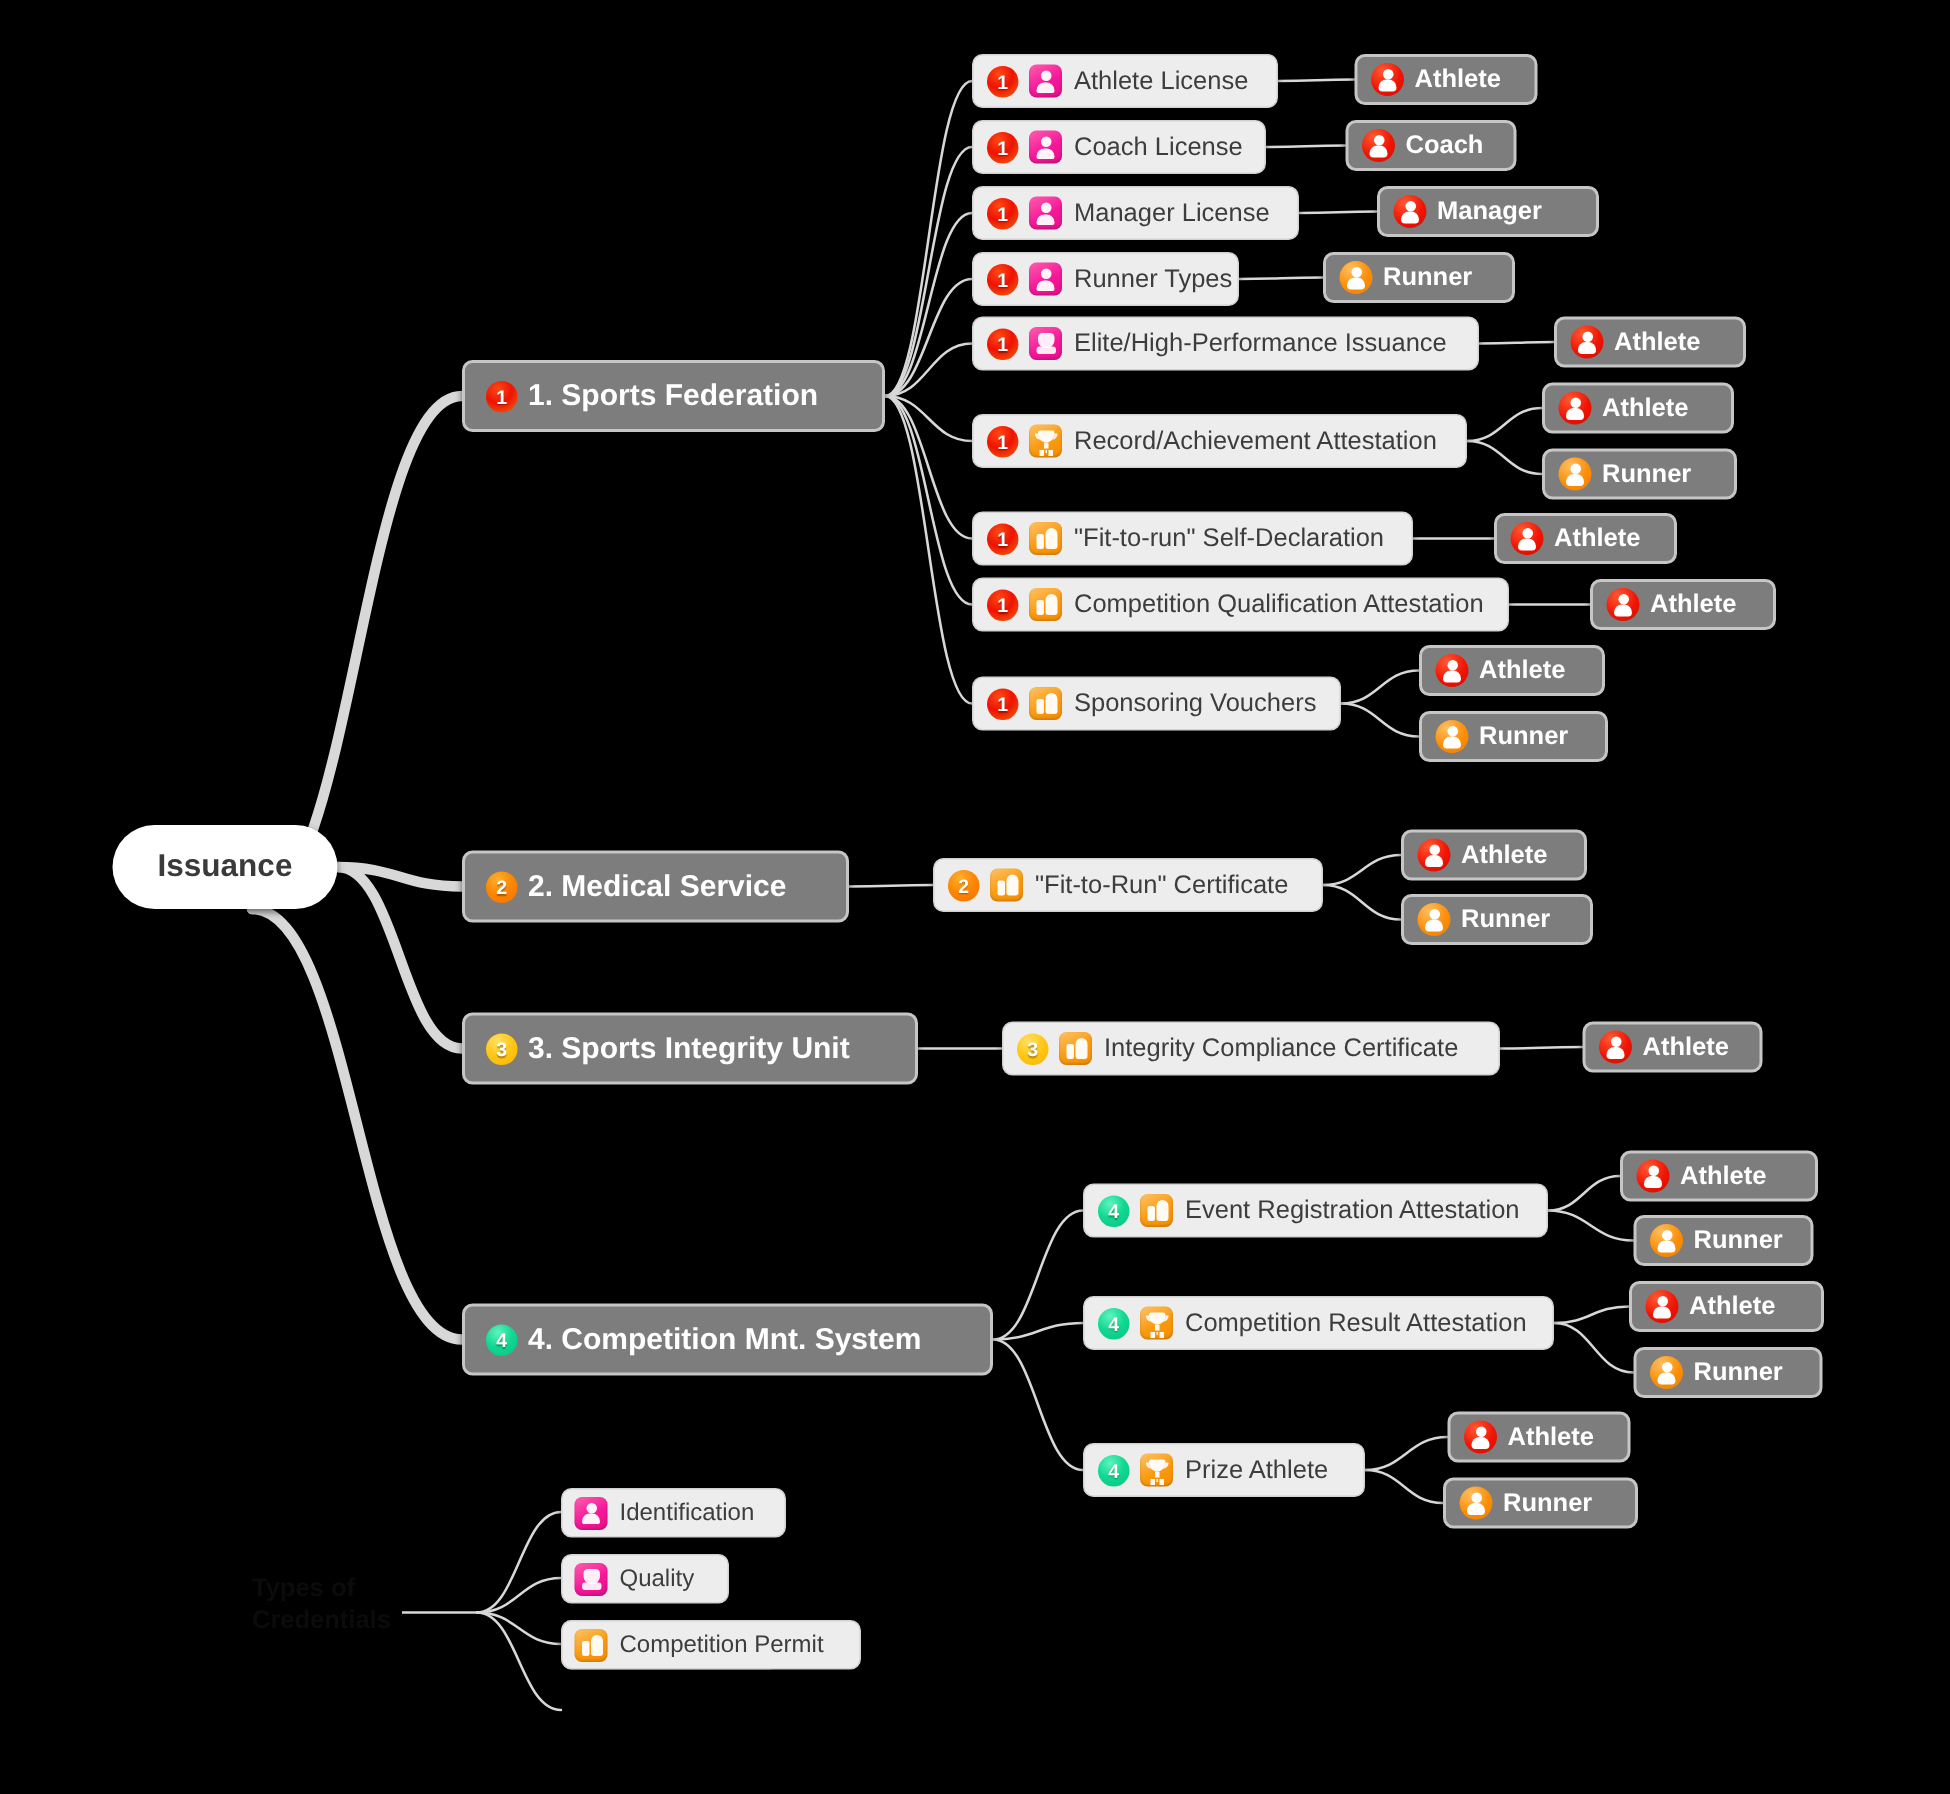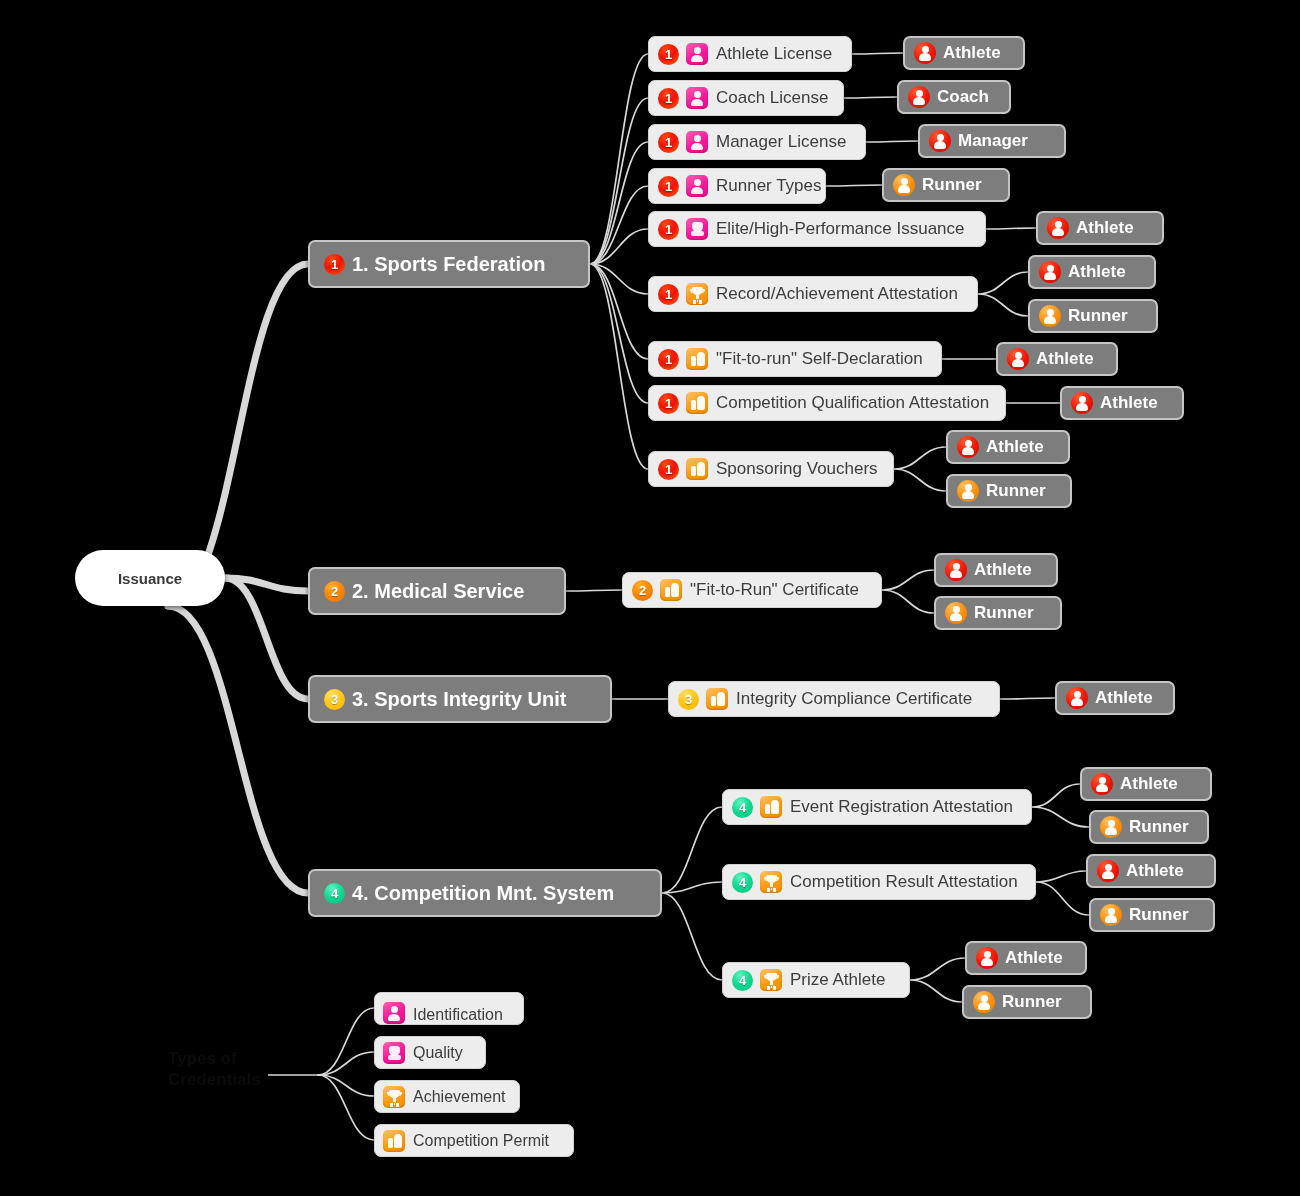--- a/index.html
+++ b/index.html
@@ -25,21 +25,21 @@
     border-radius:7px;
   }
 
   
   .root{
     background:#fff;
     border-radius:34px;
     height:56px;
     padding:0 26px;
     color:#3a3a3a;
-    font-size:15px;
+    font-size:21px;
     font-weight:bold;
     box-shadow:0 2px 5px rgba(0,0,0,.55);
     justify-content:center;
   }
 
   
   .dark{
     background:#7d7d7d;
     border:2px solid #c6c6c6;
     color:#ffffff;
@@ -354,30 +354,30 @@
       <div class="node dark role" style="left: 965px; top: 941px; width: 122px;">
         <span class="person red"></span>
         <span class="label">Athlete</span>
       </div>
       <div class="node dark role" style="left: 962px; top: 985px; width: 130px;">
         <span class="person orange"></span>
         <span class="label">Runner</span>
       </div>
       <div class="ghost-label" style="left: 168px; top: 1048px;">Types of
 Credentials</div>
-      <div class="node legend-node" style="left: 374px; top: 992px; width: 150px; align-items: flex-end;">
+      <div class="node legend-node" style="left: 374px; top: 992px; width: 150px;">
         <span class="sqicon pink ic-id"></span>
         <span class="label">Identification</span>
       </div>
       <div class="node legend-node" style="left: 374px; top: 1036px; width: 112px;">
         <span class="sqicon pink ic-quality"></span>
         <span class="label">Quality</span>
       </div>
       <div class="node legend-node" style="left: 374px; top: 1080px; width: 146px;">
         <span class="sqicon orange ic-trophy"></span>
         <span class="label">Achievement</span>
       </div>
-      <div class="node legend-node" style="left: 374px; top: 1124px; width: 200px;">
+      <div class="node legend-node" style="left: 374px; top: 1080px; width: 200px;">
         <span class="sqicon orange ic-thumb"></span>
         <span class="label">Competition Permit</span>
       </div>
     </div>
 </div>
 
 </body></html>

